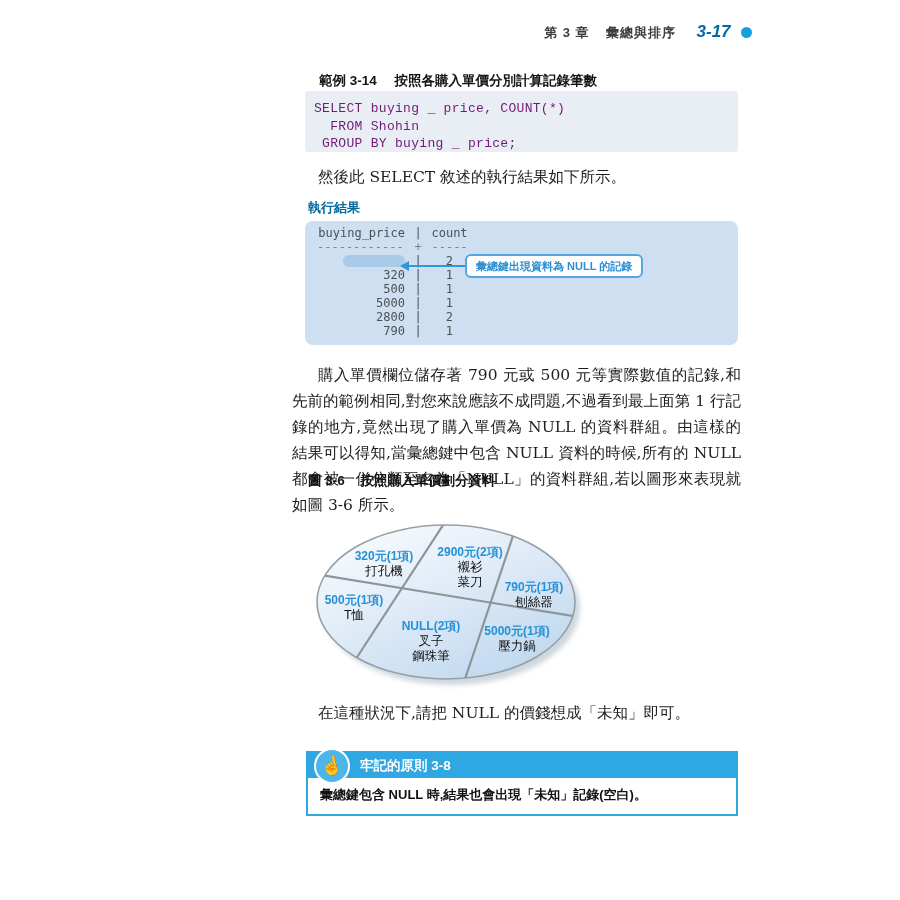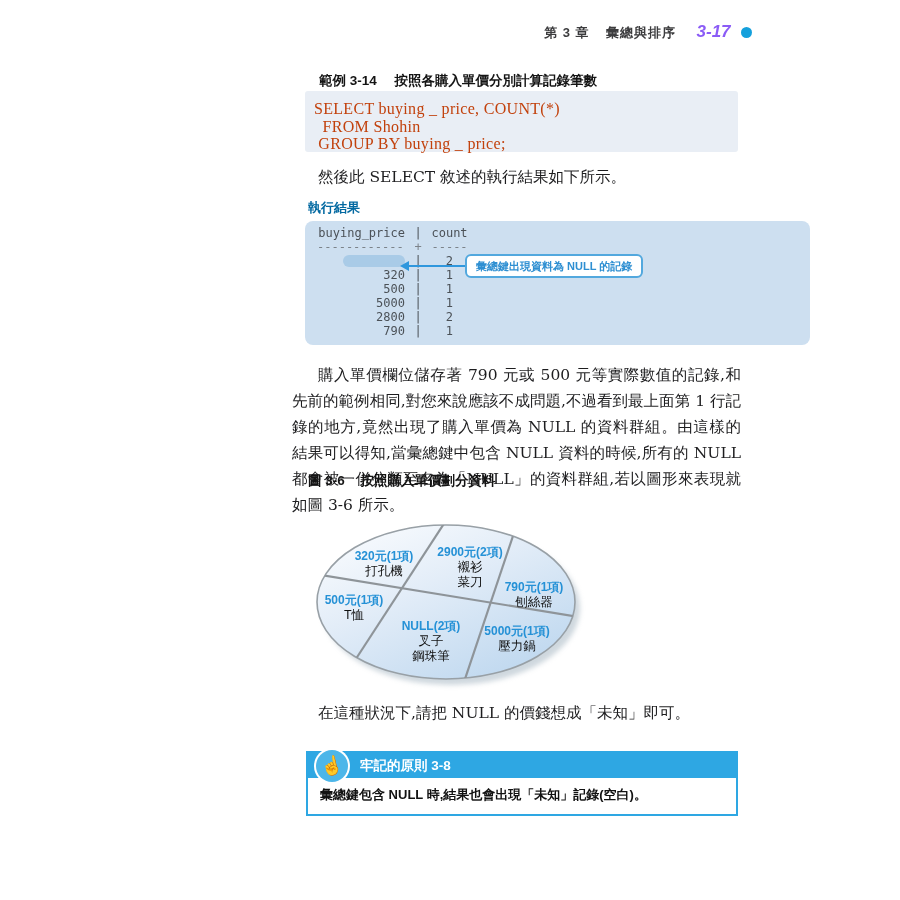--- a/index.html
+++ b/index.html
@@ -4,43 +4,43 @@
 <style>
   html,body{margin:0;padding:0;background:#fff;}
   .page{position:relative;width:900px;height:900px;background:#ffffff;overflow:hidden;
         font-family:"Liberation Sans",sans-serif;color:#1c1c1e;}
   .content{position:absolute;left:292px;top:0;width:449px;height:900px;}
 
   
   .pg-header{position:absolute;left:0;top:22px;width:460px;text-align:right;white-space:nowrap;}
   .pg-chapter,.pg-section{font-weight:bold;font-size:13px;color:#3c3c3e;letter-spacing:1px;}
   .pg-section{margin-left:12px;}
-  .pg-num{font-size:17px;font-weight:bold;font-style:italic;color:#8b5cf6;margin-left:16px;
+  .pg-num{font-size:17px;font-weight:bold;font-style:italic;color:#0369a1;margin-left:16px;
           font-family:"Liberation Sans",sans-serif;}
   .pg-dot{display:inline-block;width:11px;height:11px;border-radius:50%;background:#14a0dc;
           margin-left:6px;vertical-align:-1px;}
 
   
   .ex-head{position:absolute;left:16px;top:72px;font-size:13.5px;font-weight:bold;color:#141414;padding-left:11px;}
   .ex-title{margin-left:14px;}
   .code-box{position:absolute;left:13px;top:91px;width:433px;height:61px;background:#e9eef5;
             border-radius:3px;box-sizing:border-box;padding:9px 0 0 9px;}
-  .code-line{white-space:pre;font-family:Liberation Serif, serif;
-             font-size:16px;line-height:17.5px;color:#c2410c;letter-spacing:.3px;}
+  .code-line{white-space:pre;font-family:Liberation Mono, monospace;
+             font-size:13px;line-height:17.5px;color:#701a75;letter-spacing:.3px;}
 
   
   .body-text{font-family:"DejaVu Serif","Liberation Serif",serif;font-size:15.5px;
              line-height:26px;color:#1d1d1f;text-align:justify;}
   .lead{position:absolute;left:0;top:164px;width:449px;text-indent:26px;}
   .para{position:absolute;left:0;top:362px;width:449px;text-indent:26px;}
   .closing{position:absolute;left:0;top:700px;width:449px;text-indent:26px;}
 
   
   .res-label{position:absolute;left:16px;top:199px;font-size:13px;font-weight:bold;color:#0369a1;}
-  .result-box{position:absolute;left:13px;top:221px;width:505px;height:124px;background:#cddff0;
+  .result-box{position:absolute;left:13px;top:221px;width:433px;height:124px;background:#cddff0;
               border-radius:8px;box-sizing:border-box;padding:5px 16px 0 12px;}
   .trow{white-space:nowrap;font-family:"DejaVu Sans Mono","Liberation Mono",monospace;
         font-size:12px;line-height:14px;height:14px;color:#4b5157;}
   .t-price{display:inline-block;width:88px;text-align:right;overflow:hidden;white-space:pre;vertical-align:top;}
   .t-mid{display:inline-block;width:12px;text-align:center;overflow:hidden;vertical-align:top;}
   .t-count{display:inline-block;width:36px;text-align:center;overflow:hidden;vertical-align:top;}
   .sep-row{color:#7c838a;}
   .null-pill{display:inline-block;width:62px;height:12px;border-radius:6px;background:#a9cbe7;
              margin-top:1px;}
   .arrow-line{position:absolute;left:103px;top:44px;width:70px;height:2px;background:#2f97dd;}

